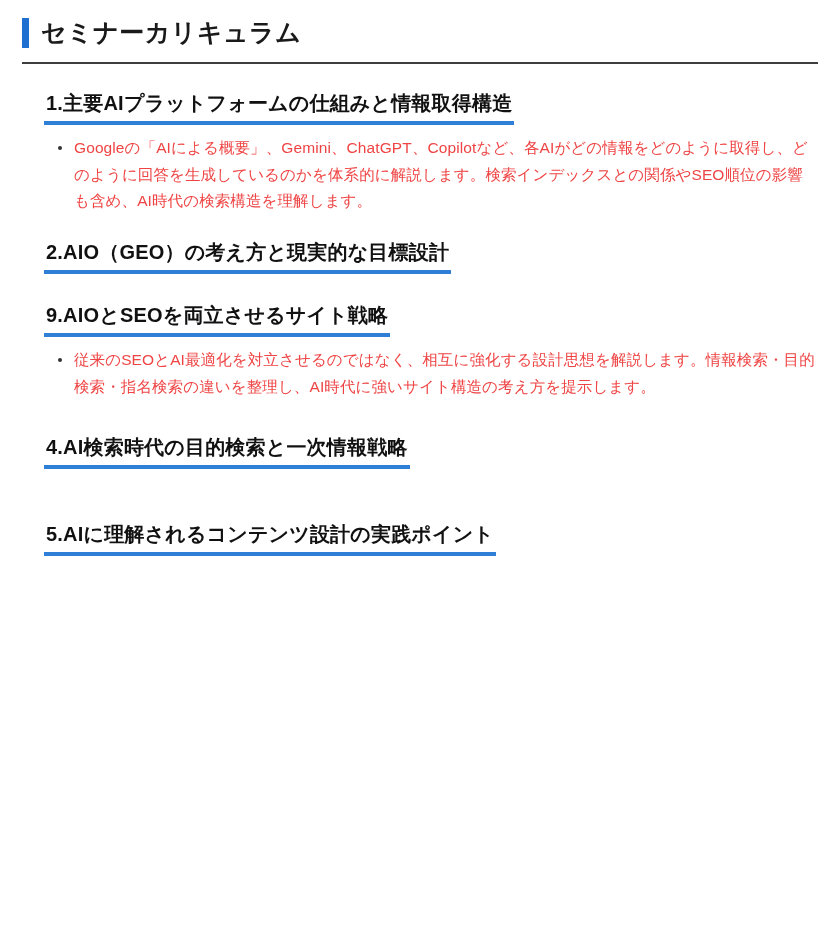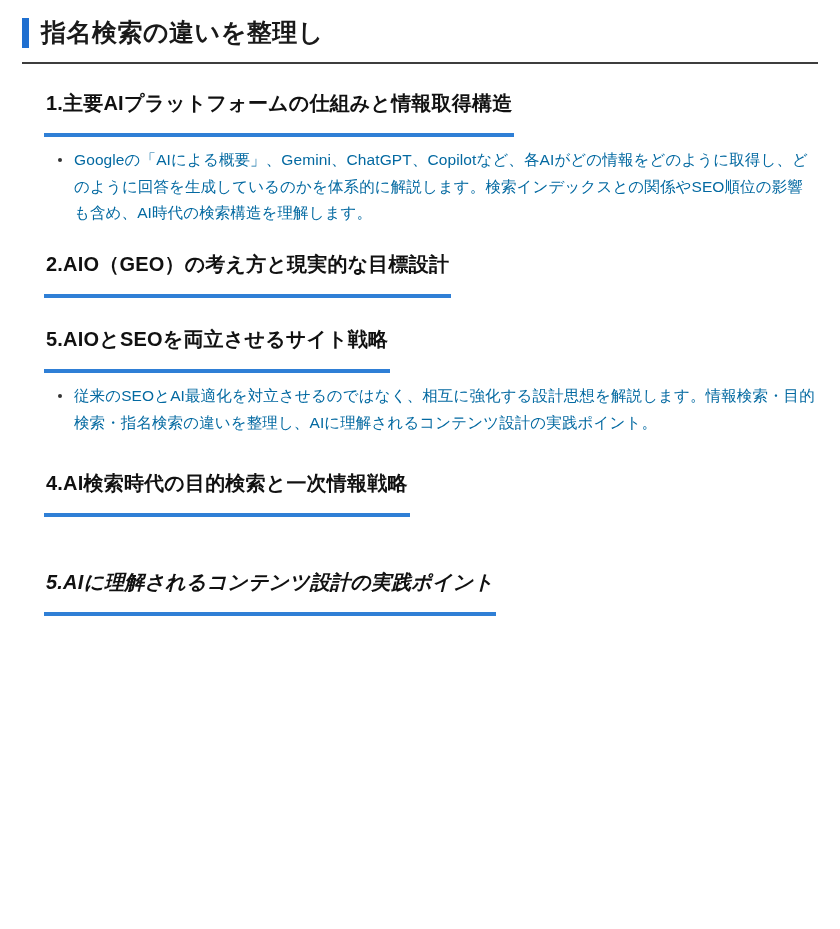--- a/index.html
+++ b/index.html
@@ -49,44 +49,43 @@
   
   .content {
     margin: 0 22px;
     padding-top: 26px;
   }
   .section {
     margin-bottom: 26px;
   }
   .section:last-child {
     margin-bottom: 6px;
-    font-style: italic;
   }
   .sec-heading {
     display: inline-block;
     font-size: 20px;
     font-weight: bold;
     color: #111111;
     letter-spacing: 0.2px;
-    padding: 0 2px 16px 2px;
+    padding: 0 2px 4px 2px;
     margin: 0 0 2px 22px;
     border-bottom: 4px solid #2f7fd6;
     line-height: 1.35;
   }
   .bullets {
     list-style: none;
     margin: 8px 0 0 0;
     padding: 0;
   }
   .bullets li {
     position: relative;
     padding-left: 52px;
     font-size: 15.5px;
     line-height: 1.72;
-    color: #0369a1;
+    color: #ef4444;
     letter-spacing: 0.1px;
   }
   .bullets li::before {
     content: "";
     position: absolute;
     left: 36px;
     top: 11px;
     width: 4px;
     height: 4px;
     border-radius: 50%;
@@ -99,40 +98,40 @@
   .section.s3 { margin-bottom: 34px; }
   .section.s4 { margin-bottom: 50px; }
 </style>
 </head>
 <body>
 
 <div class="page">
 
   <div class="header">
     <div class="header-bar"></div>
-    <div class="header-title">指名検索の違いを整理し</div>
+    <div class="header-title">セミナーカリキュラム</div>
   </div>
 
   <div class="content">
 
     <div class="section s1">
       <div class="sec-heading">1.主要AIプラットフォームの仕組みと情報取得構造</div>
       <ul class="bullets">
         <li>Googleの「AIによる概要」、Gemini、ChatGPT、Copilotなど、各AIがどの情報をどのように取得し、どのように回答を生成しているのかを体系的に解説します。検索インデックスとの関係やSEO順位の影響も含め、AI時代の検索構造を理解します。</li>
       </ul>
     </div>
 
     <div class="section s2">
       <div class="sec-heading">2.AIO（GEO）の考え方と現実的な目標設計</div>
     </div>
 
     <div class="section s3">
-      <div class="sec-heading">5.AIOとSEOを両立させるサイト戦略</div>
+      <div class="sec-heading">9.AIOとSEOを両立させるサイト戦略</div>
       <ul class="bullets">
-        <li>従来のSEOとAI最適化を対立させるのではなく、相互に強化する設計思想を解説します。情報検索・目的検索・指名検索の違いを整理し、AIに理解されるコンテンツ設計の実践ポイント。</li>
+        <li>従来のSEOとAI最適化を対立させるのではなく、相互に強化する設計思想を解説します。情報検索・目的検索・指名検索の違いを整理し、AI時代に強いサイト構造の考え方を提示します。</li>
       </ul>
     </div>
 
     <div class="section s4">
       <div class="sec-heading">4.AI検索時代の目的検索と一次情報戦略</div>
     </div>
 
     <div class="section s5">
       <div class="sec-heading">5.AIに理解されるコンテンツ設計の実践ポイント</div>
     </div>

